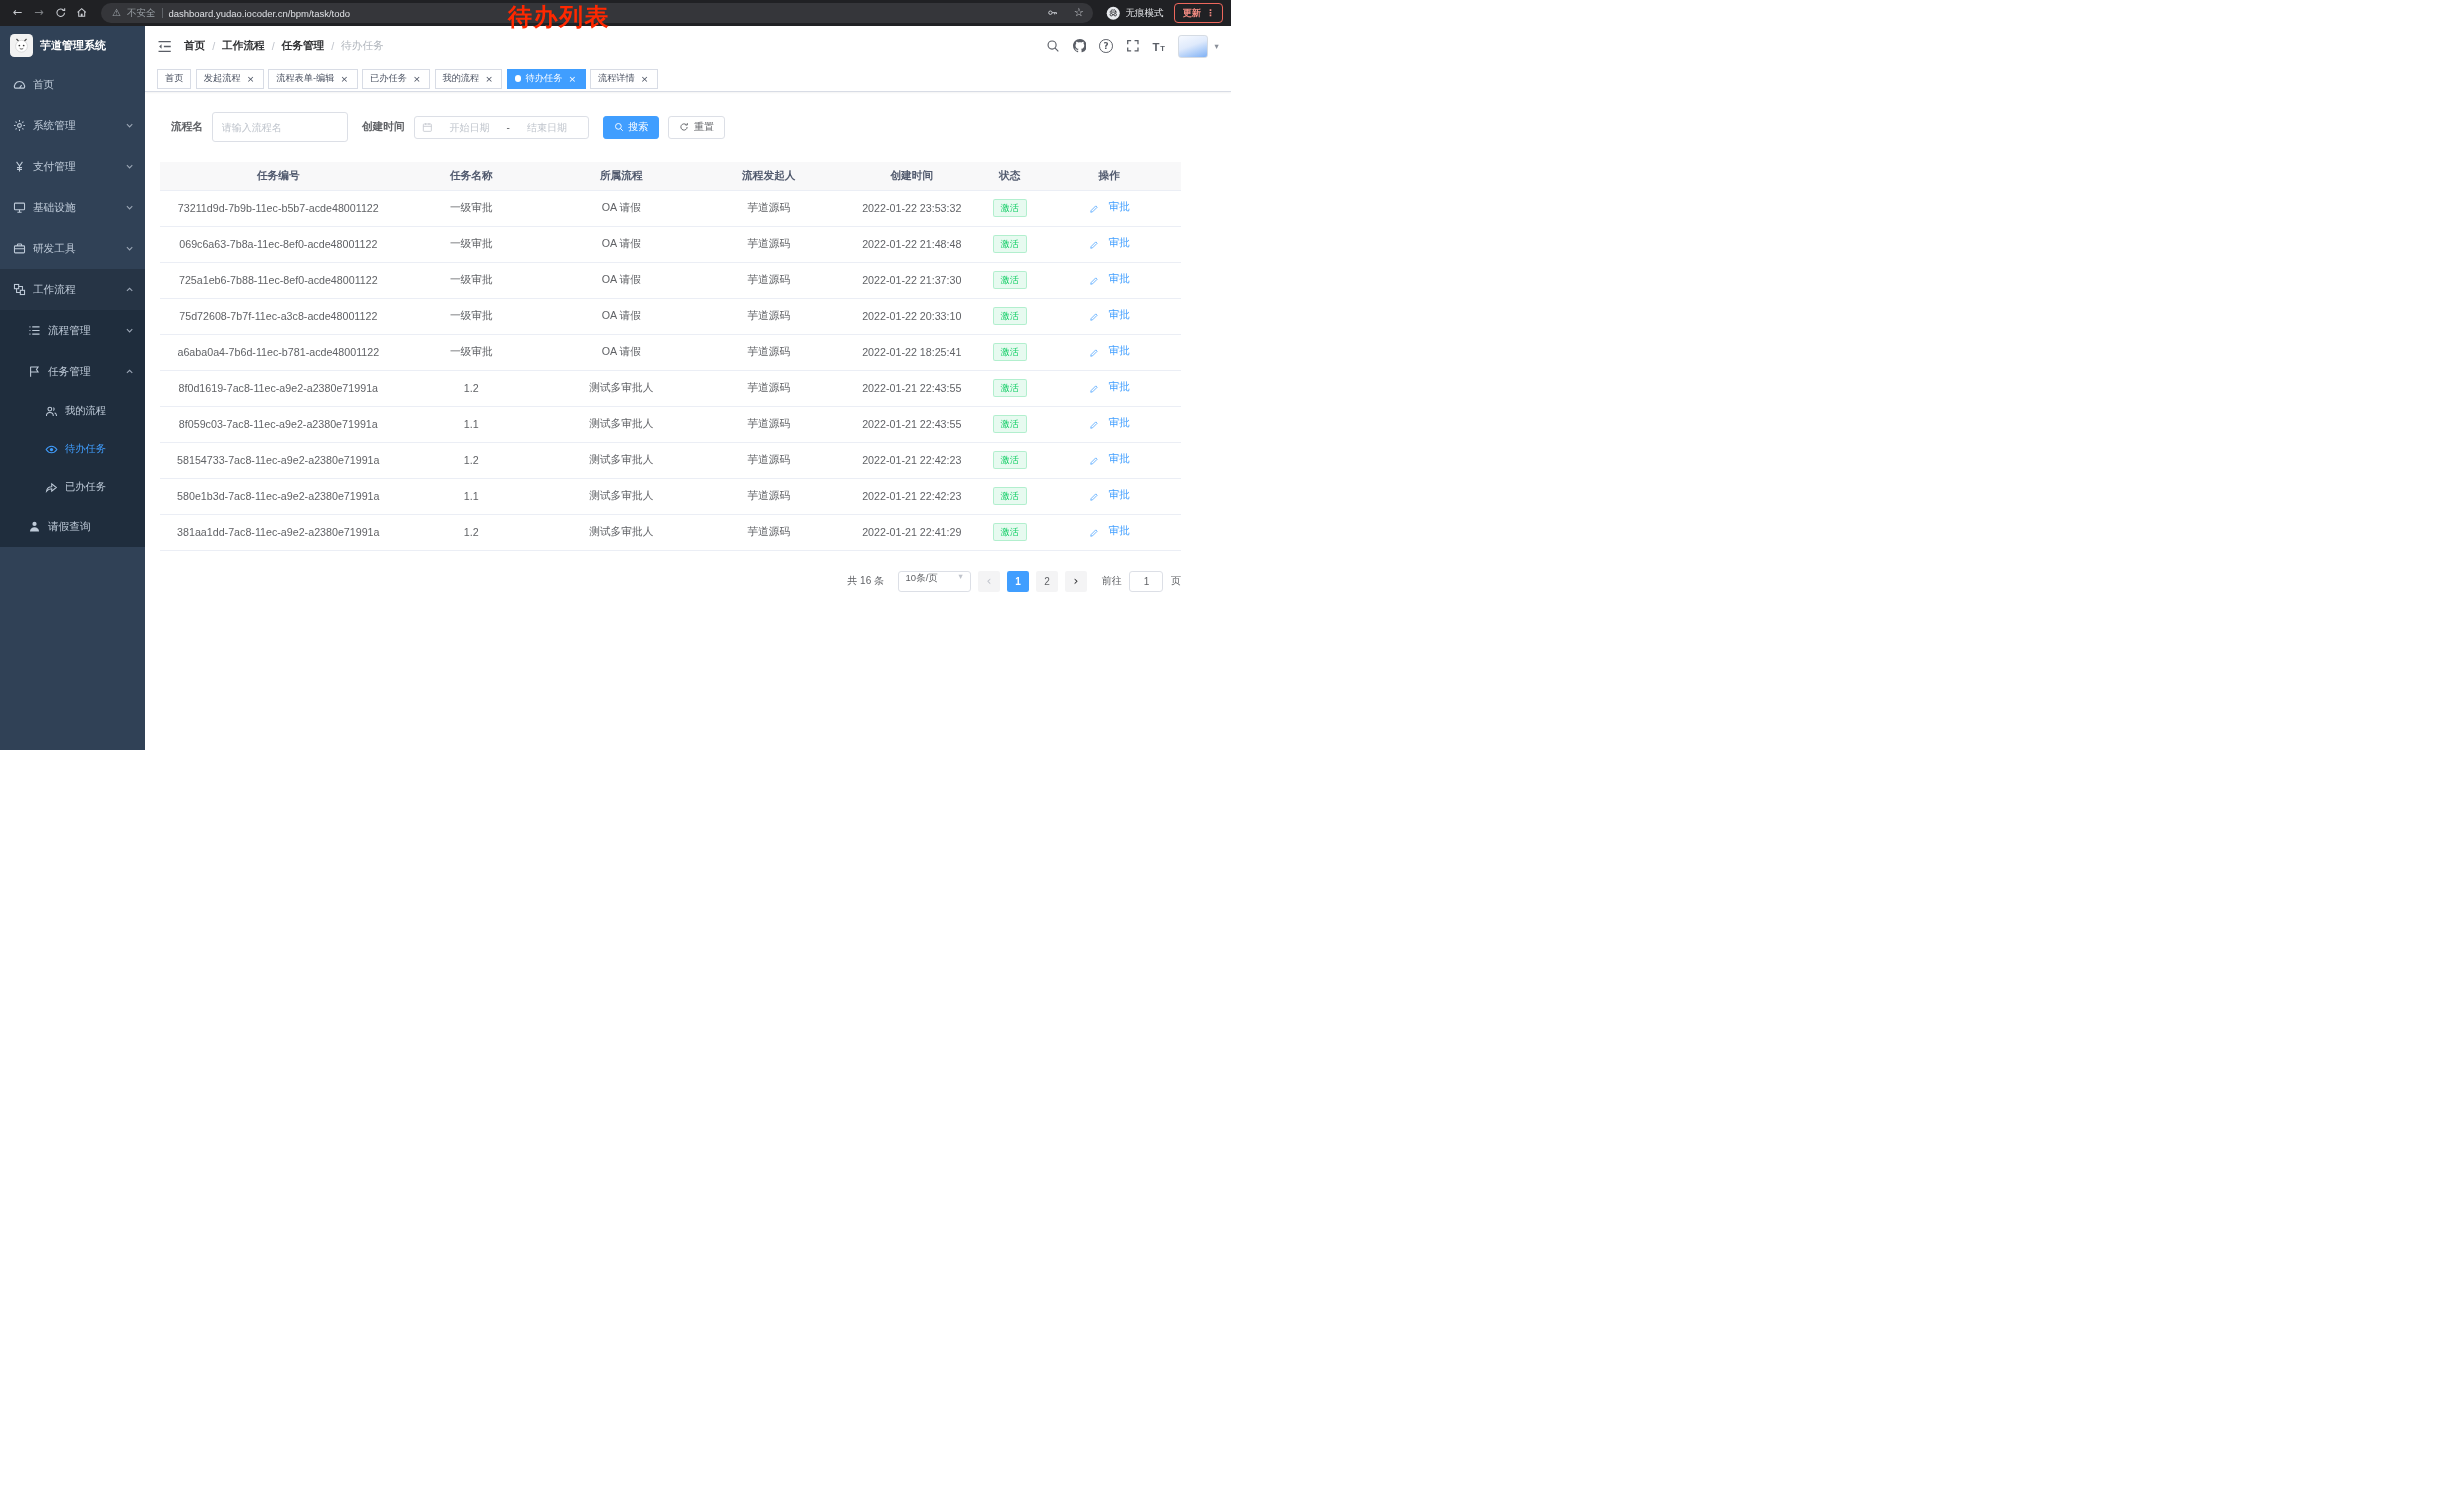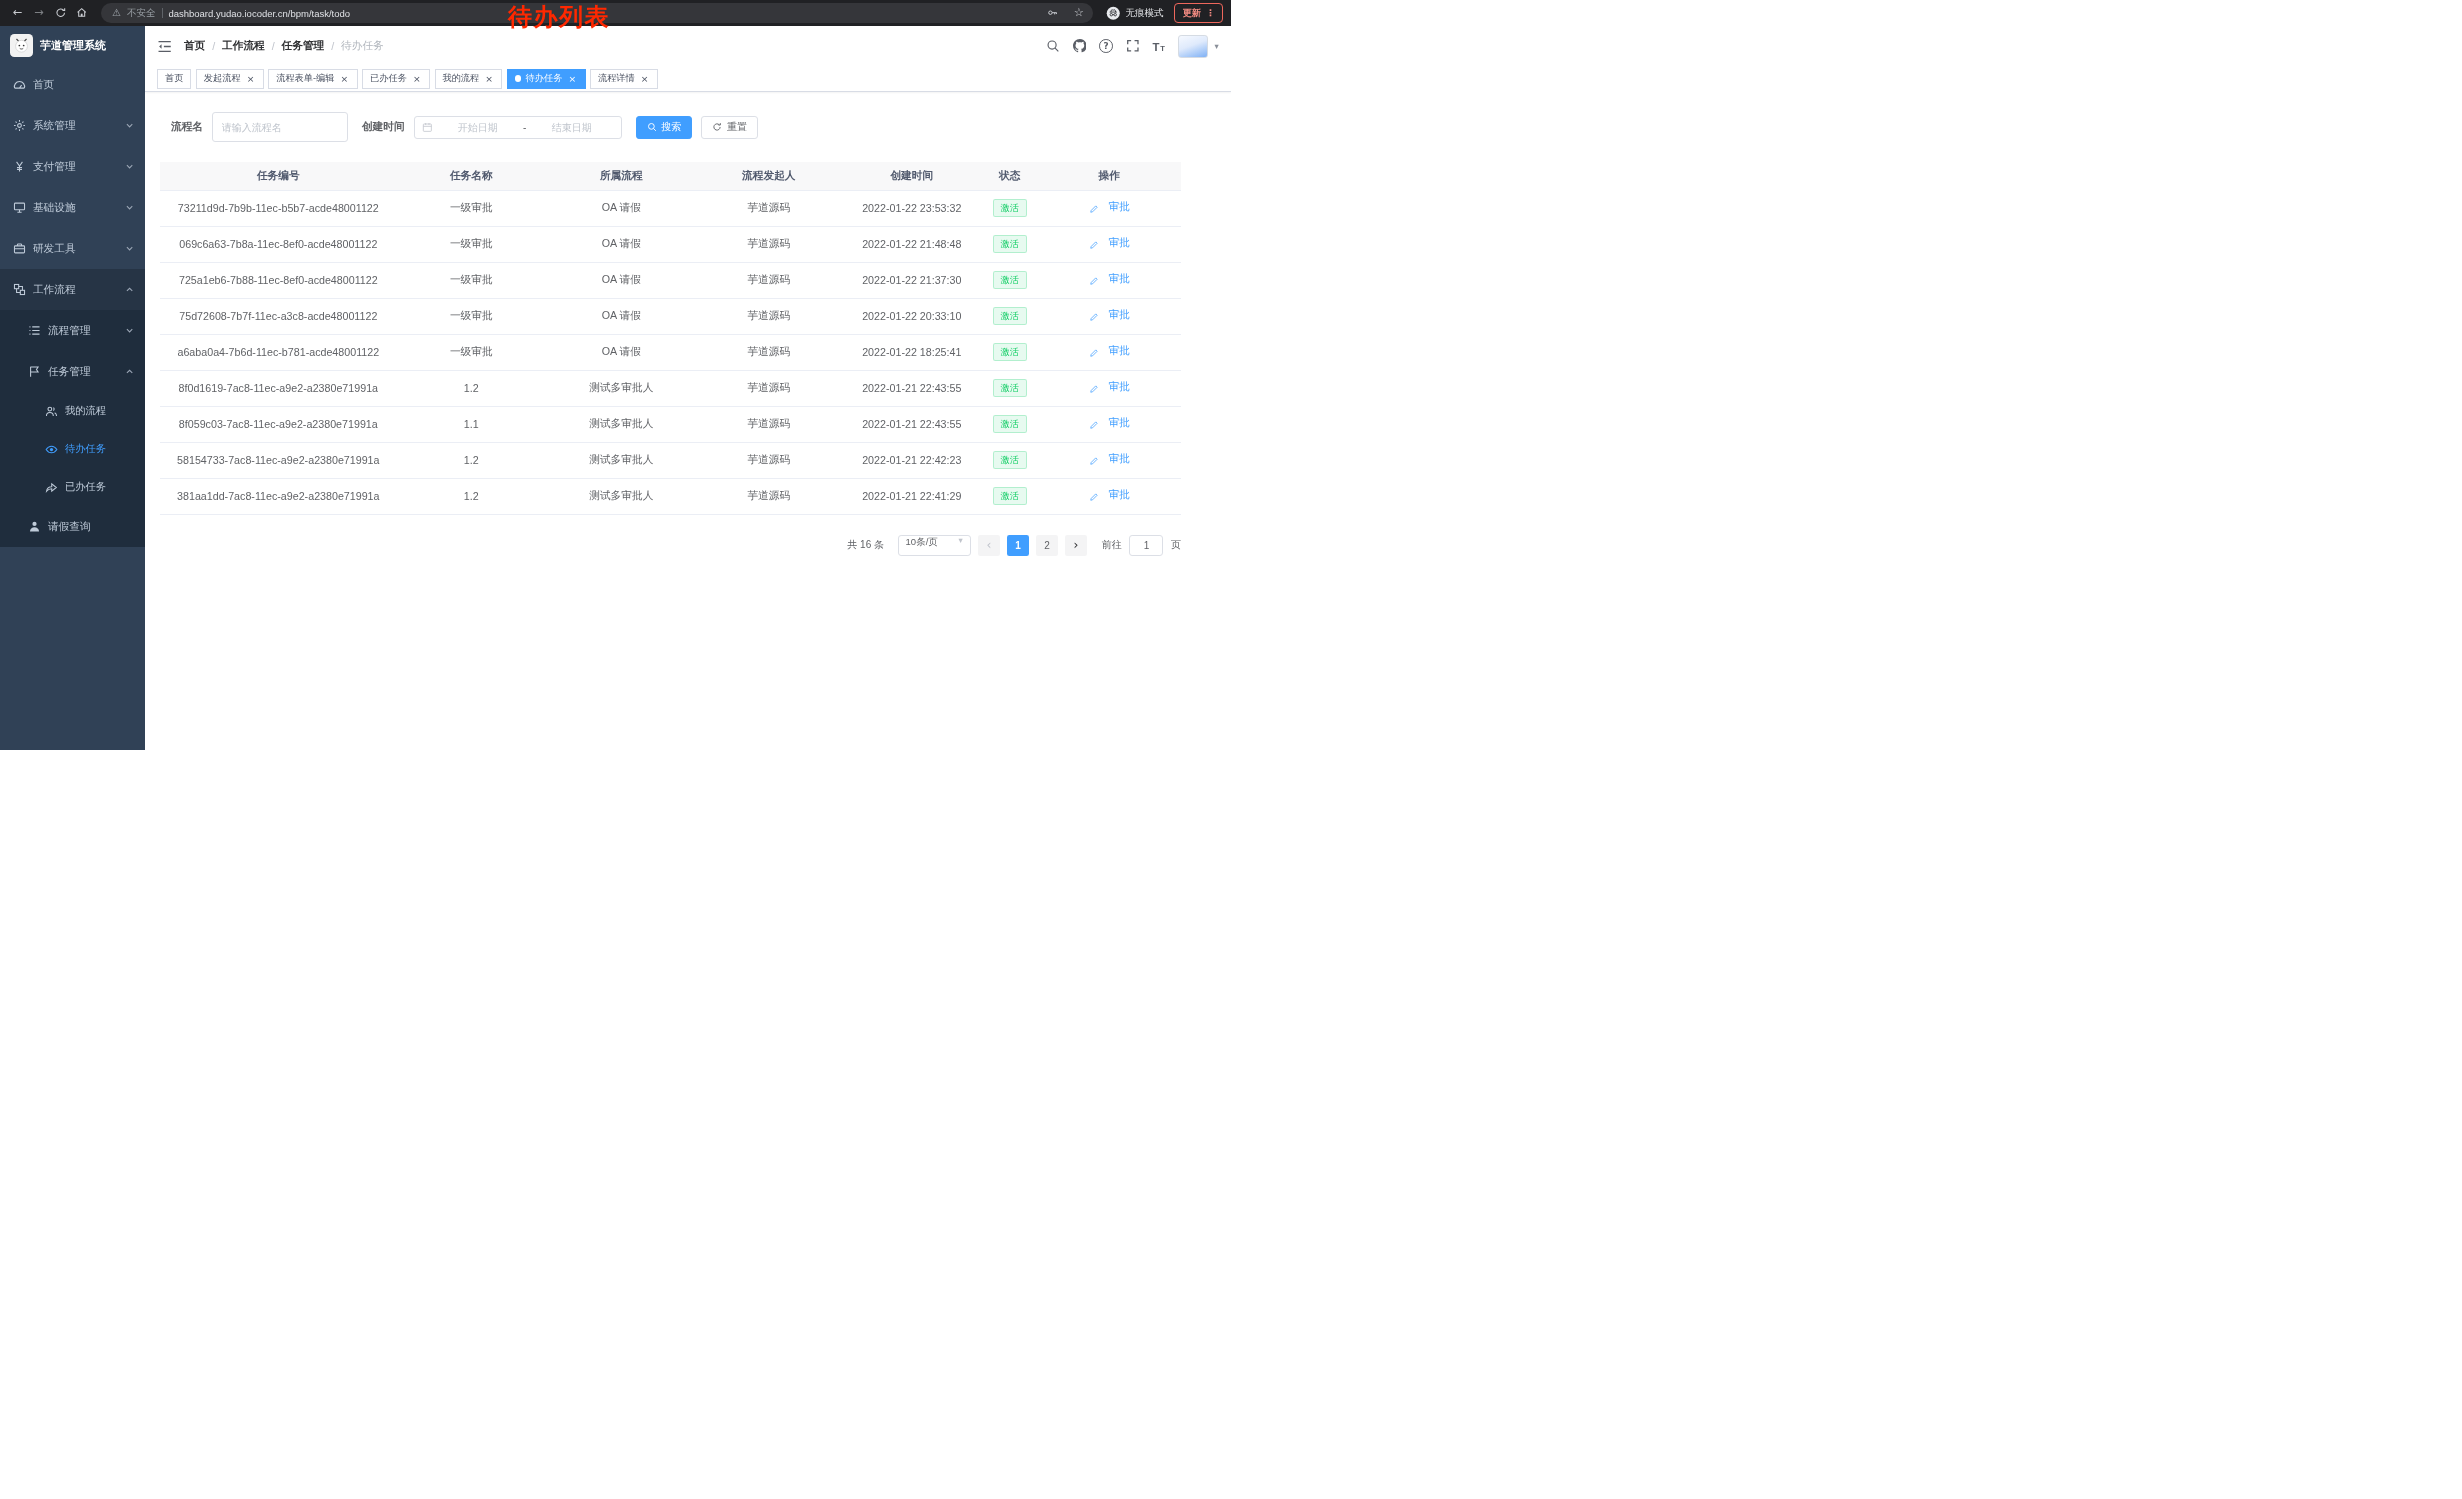--- a/index.html
+++ b/index.html
@@ -78,21 +78,21 @@
   .tab-dot { width:6.1px; height:6.1px; border-radius:50%; background:#fff; }
   .tab-close { font-size:9.2px; width:10.7px; height:10.7px; display:flex; align-items:center; justify-content:center; border-radius:50%; }
 
   
   .content { flex:1; padding:20px 50px 0 15.3px; min-width:0; }
   .filters { display:flex; align-items:center; margin:0 0 20px 10.7px; }
   .f-label { font-size:10.7px; color:#606266; font-weight:bold; margin-right:9.2px; white-space:nowrap; }
   .f-input { width:136px; height:30px; border:0.8px solid #dcdfe6; border-radius:3.1px; padding:0 8.4px;
              font-size:10px; color:#606266; margin-right:13.7px; outline:none; }
   input::placeholder { color:#bfc4cc; }
-  .date-range { width:208px; height:23px; border:0.8px solid #dcdfe6; border-radius:3.1px; display:flex;
+  .date-range { width:175px; height:23px; border:0.8px solid #dcdfe6; border-radius:3.1px; display:flex;
                 align-items:center; padding:0 6.9px; gap:3.1px; margin-right:13.7px; background:#fff; cursor:pointer; }
   .cal { width:10.7px; height:10.7px; color:#c0c4cc; flex-shrink:0; }
   .dr-input { border:none; outline:none; flex:1; min-width:0; font-size:10px; text-align:center;
               color:#606266; background:transparent; }
   .dr-sep { color:#606266; font-size:10px; }
   .btn { height:23px; display:inline-flex; align-items:center; gap:4.6px; border:0.8px solid #dcdfe6;
          background:#fff; color:#606266; font-size:10px; border-radius:3.1px; padding:0 10px;
          cursor:pointer; margin-right:9.2px; white-space:nowrap; }
   .btn.primary { background:#409eff; border-color:#409eff; color:#fff; }
   .bi { width:10px; height:10px; }
@@ -598,20 +598,36 @@
               <td><a class="approve-link">
                   <span class="svg-icon pi">
                     <svg viewBox="0 0 16 16">
                       <path d="M2.8 13.2l.7-2.9 7.3-7.3 2.2 2.2-7.3 7.3-2.9.7z" fill="none" stroke="currentColor" stroke-width="1.2"></path>
                     </svg>
                   </span>
                   <span>审批</span>
                 </a></td>
             </tr>
             <tr>
+              <td>580e1b3d-7ac8-11ec-a9e2-a2380e71991a</td>
+              <td>1.1</td>
+              <td>测试多审批人</td>
+              <td>芋道源码</td>
+              <td>2022-01-21 22:42:23</td>
+              <td><span class="status-badge">激活</span></td>
+              <td><a class="approve-link">
+                  <span class="svg-icon pi">
+                    <svg viewBox="0 0 16 16">
+                      <path d="M2.8 13.2l.7-2.9 7.3-7.3 2.2 2.2-7.3 7.3-2.9.7z" fill="none" stroke="currentColor" stroke-width="1.2"></path>
+                    </svg>
+                  </span>
+                  <span>审批</span>
+                </a></td>
+            </tr>
+            <tr>
               <td>381aa1dd-7ac8-11ec-a9e2-a2380e71991a</td>
               <td>1.2</td>
               <td>测试多审批人</td>
               <td>芋道源码</td>
               <td>2022-01-21 22:41:29</td>
               <td><span class="status-badge">激活</span></td>
               <td><a class="approve-link">
                   <span class="svg-icon pi">
                     <svg viewBox="0 0 16 16">
                       <path d="M2.8 13.2l.7-2.9 7.3-7.3 2.2 2.2-7.3 7.3-2.9.7z" fill="none" stroke="currentColor" stroke-width="1.2"></path>

